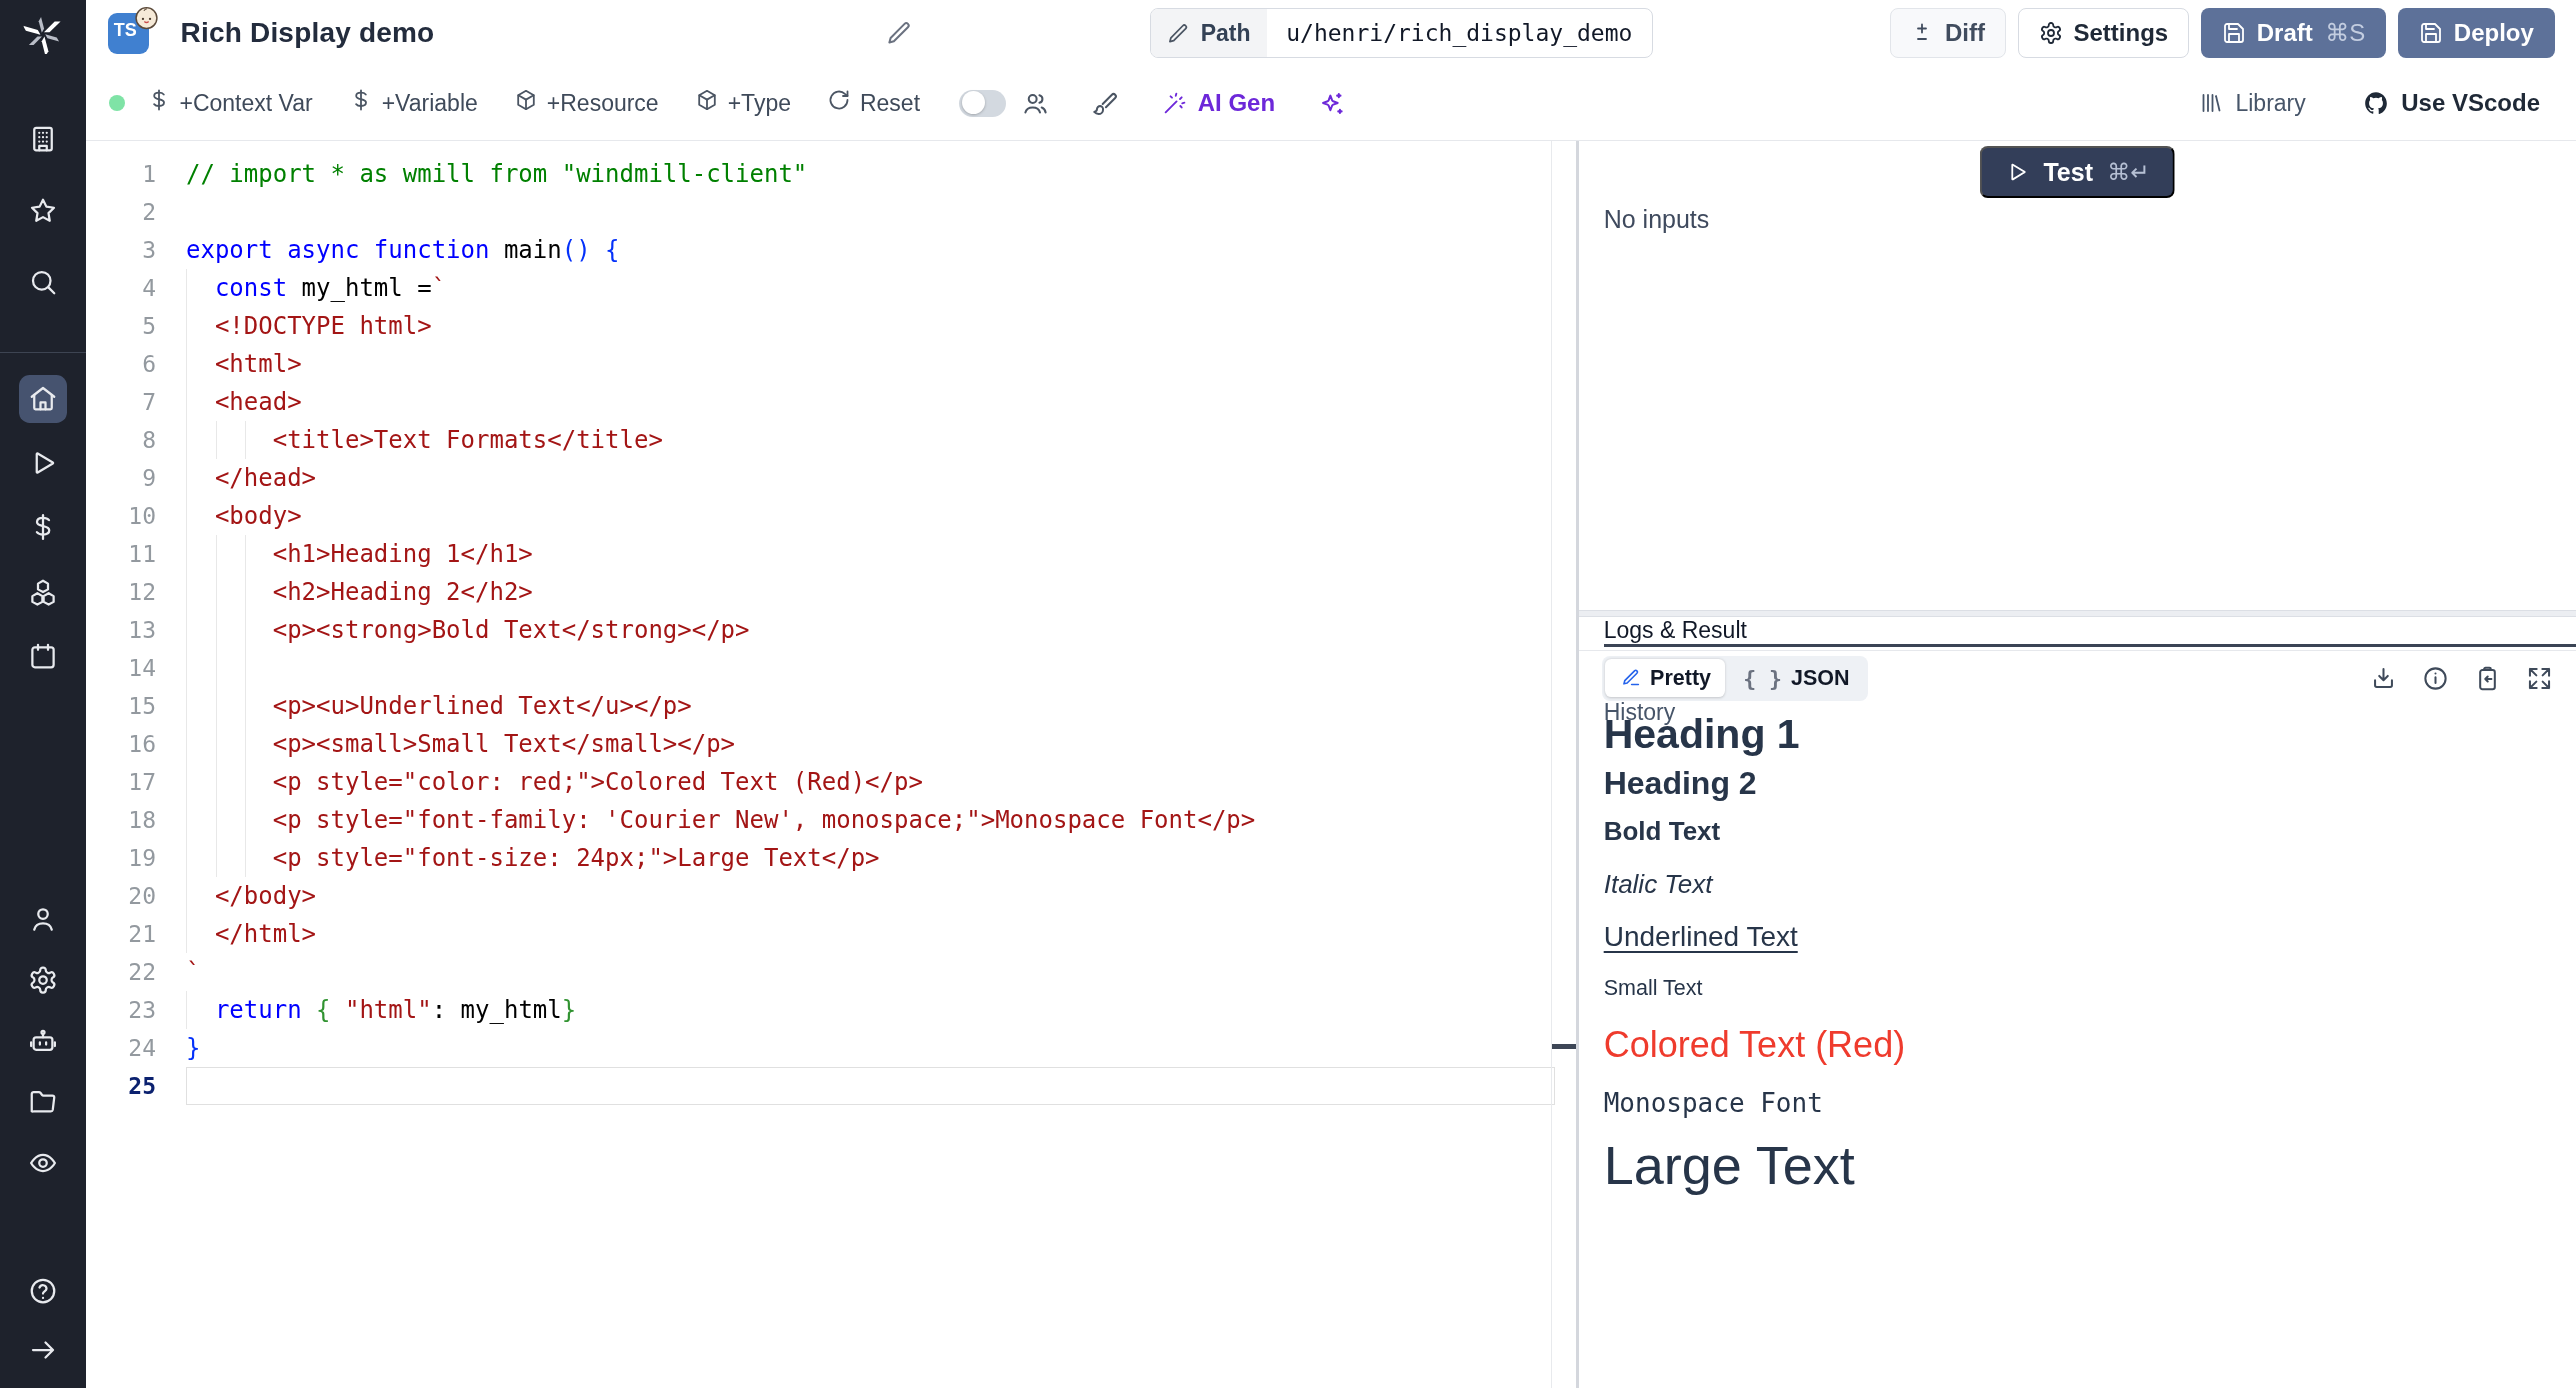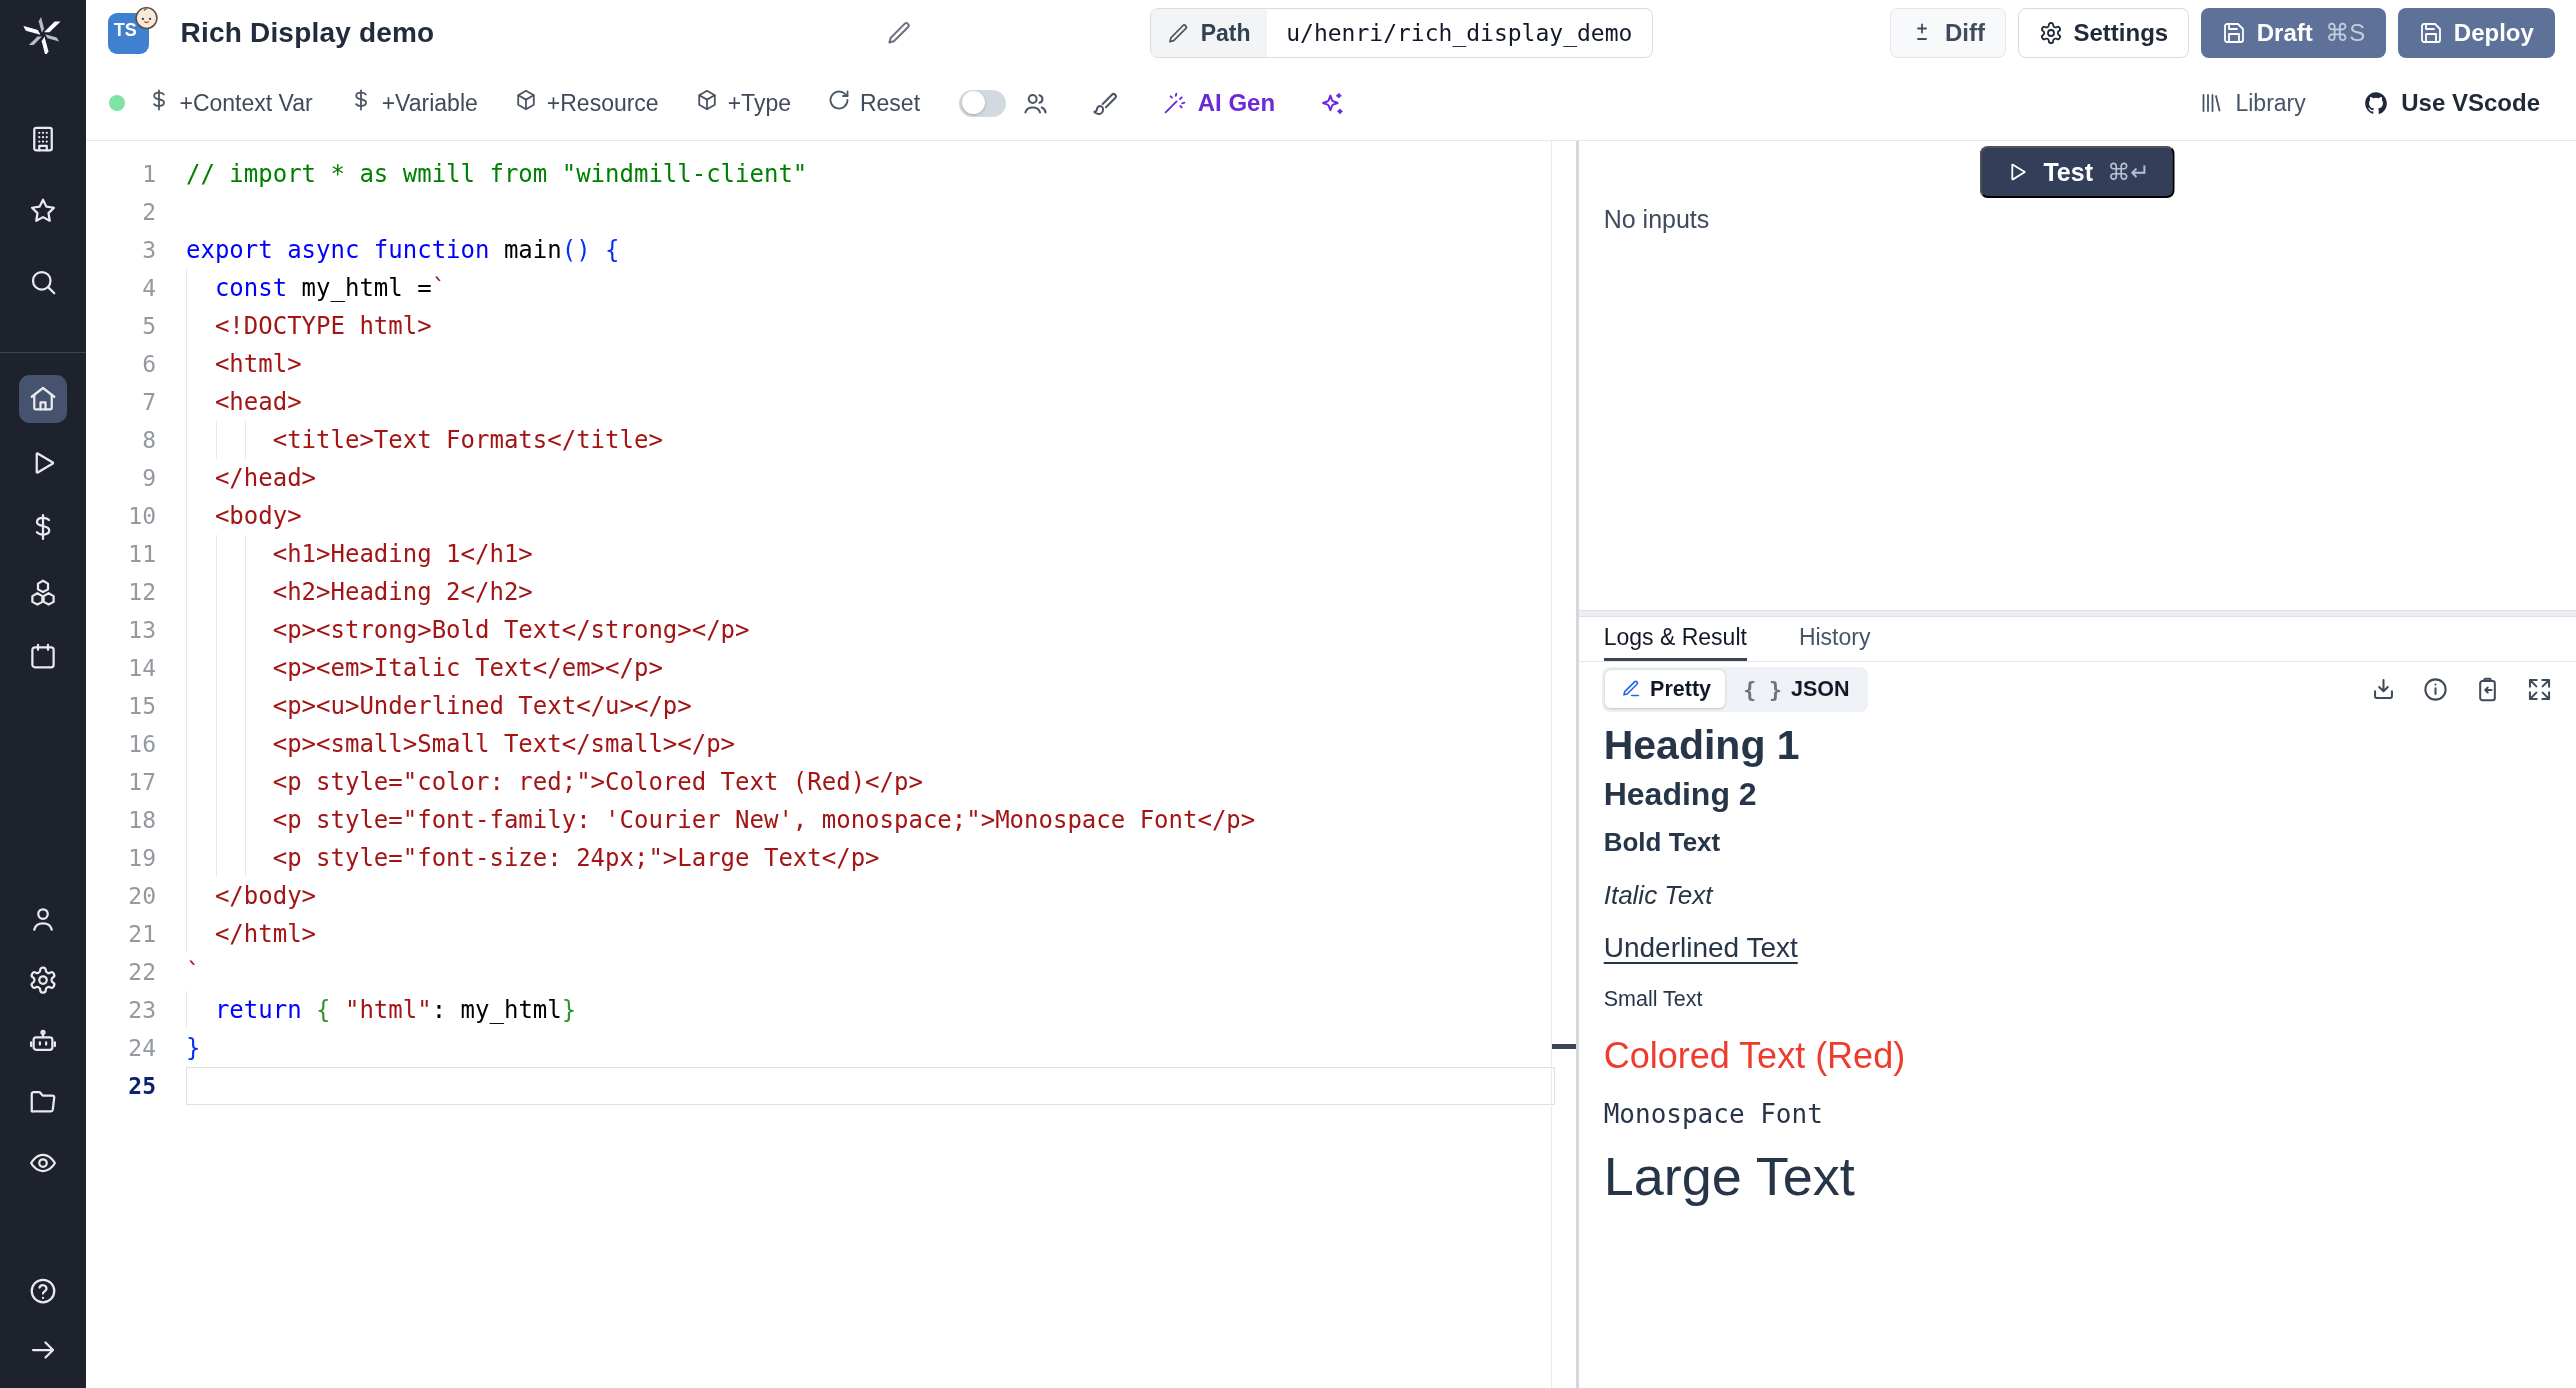--- a/index.html
+++ b/index.html
@@ -101,21 +101,21 @@
   .test-btn { position:absolute; left:50%; transform:translateX(-50%); top:5.4px; height:52px; padding:0 23px;
     background:#333e59; border-radius:8px; display:flex; align-items:center; gap:14.3px; color:#fff;
     font-size:25px; font-weight:700; cursor:pointer; }
   .test-btn svg { width:24px; height:24px; }
   .test-btn .kbd { color:#b6c0d4; font-weight:500; font-size:23px; }
   .no-inputs { position:absolute; left:25px; top:64px; font-size:25px; color:#3f4a5e; }
 
   .h-splitter { height:7.2px; background:#eceef2; border-top:0.9px solid #dcdfe5; border-bottom:0.9px solid #dcdfe5; cursor:row-resize; }
 
   .results-pane { flex:1; display:flex; flex-direction:column; }
-  .tabbar { height:45px; display:flex; align-items:stretch; padding-left:25px; gap:52px; border-bottom:1.8px solid #e6e8ec; }
+  .tabbar { height:34px; display:flex; align-items:stretch; padding-left:25px; gap:52px; border-bottom:1.8px solid #e6e8ec;flex-direction:column; }
   .tab { display:flex; align-items:center; font-size:23px; color:#475569; cursor:pointer; border-bottom:3.6px solid transparent; }
   .tab.active { color:#111827; font-weight:500; border-bottom-color:#3b4455; }
 
   .result-toolbar { height:54px; display:flex; align-items:center; padding:0 23px; }
   .segmented { display:flex; align-items:center; background:#eef1f5; border-radius:8px; padding:3.6px; gap:3.6px; }
   .seg-opt { display:flex; align-items:center; gap:9px; font-size:21.5px; font-weight:600; color:#111827;
     padding:6.3px 14.3px; border-radius:6.3px; cursor:pointer; }
   .seg-opt.active { background:#fff; box-shadow:0 0.9px 2.7px rgba(0,0,0,.18); }
   .seg-opt svg { width:21.5px; height:21.5px; }
   .seg-pen { color:#2563eb; }
@@ -414,21 +414,21 @@
           <div class="line"><span class="ln">4</span><span class="code"><span class="tok-plain">  </span><span class="tok-keyword">const</span><span class="tok-plain"> my_html </span><span class="tok-plain">=</span><span class="tok-html">`</span></span><span class="guide" style="left:100px"></span></div>
           <div class="line"><span class="ln">5</span><span class="code"><span class="tok-html">  &lt;!DOCTYPE html&gt;</span></span><span class="guide" style="left:100px"></span></div>
           <div class="line"><span class="ln">6</span><span class="code"><span class="tok-html">  &lt;html&gt;</span></span><span class="guide" style="left:100px"></span></div>
           <div class="line"><span class="ln">7</span><span class="code"><span class="tok-html">  &lt;head&gt;</span></span><span class="guide" style="left:100px"></span></div>
           <div class="line"><span class="ln">8</span><span class="code"><span class="tok-html">      &lt;title&gt;Text Formats&lt;/title&gt;</span></span><span class="guide" style="left:100px"></span><span class="guide" style="left:130px"></span><span class="guide" style="left:159px"></span></div>
           <div class="line"><span class="ln">9</span><span class="code"><span class="tok-html">  &lt;/head&gt;</span></span><span class="guide" style="left:100px"></span></div>
           <div class="line"><span class="ln">10</span><span class="code"><span class="tok-html">  &lt;body&gt;</span></span><span class="guide" style="left:100px"></span></div>
           <div class="line"><span class="ln">11</span><span class="code"><span class="tok-html">      &lt;h1&gt;Heading 1&lt;/h1&gt;</span></span><span class="guide" style="left:100px"></span><span class="guide" style="left:130px"></span><span class="guide" style="left:159px"></span></div>
           <div class="line"><span class="ln">12</span><span class="code"><span class="tok-html">      &lt;h2&gt;Heading 2&lt;/h2&gt;</span></span><span class="guide" style="left:100px"></span><span class="guide" style="left:130px"></span><span class="guide" style="left:159px"></span></div>
           <div class="line"><span class="ln">13</span><span class="code"><span class="tok-html">      &lt;p&gt;&lt;strong&gt;Bold Text&lt;/strong&gt;&lt;/p&gt;</span></span><span class="guide" style="left:100px"></span><span class="guide" style="left:130px"></span><span class="guide" style="left:159px"></span></div>
-          <div class="line"><span class="ln">14</span><span class="code"><span class="tok-html">      &lt;p&gt;&lt;em&gt;Italic Text&lt;/em&gt;&lt;/p&gt;</span></span><span class="guide" style="left:100px"></span><span class="guide" style="left:130px"></span><span class="guide" style="left:159px"></span></div>
+          <div class="line"><span class="ln">14</span><span class="guide" style="left:100px"></span><span class="guide" style="left:130px"></span><span class="guide" style="left:159px"></span></div>
           <div class="line"><span class="ln">15</span><span class="code"><span class="tok-html">      &lt;p&gt;&lt;u&gt;Underlined Text&lt;/u&gt;&lt;/p&gt;</span></span><span class="guide" style="left:100px"></span><span class="guide" style="left:130px"></span><span class="guide" style="left:159px"></span></div>
           <div class="line"><span class="ln">16</span><span class="code"><span class="tok-html">      &lt;p&gt;&lt;small&gt;Small Text&lt;/small&gt;&lt;/p&gt;</span></span><span class="guide" style="left:100px"></span><span class="guide" style="left:130px"></span><span class="guide" style="left:159px"></span></div>
           <div class="line"><span class="ln">17</span><span class="code"><span class="tok-html">      &lt;p style="color: red;"&gt;Colored Text (Red)&lt;/p&gt;</span></span><span class="guide" style="left:100px"></span><span class="guide" style="left:130px"></span><span class="guide" style="left:159px"></span></div>
           <div class="line"><span class="ln">18</span><span class="code"><span class="tok-html">      &lt;p style="font-family: 'Courier New', monospace;"&gt;Monospace Font&lt;/p&gt;</span></span><span class="guide" style="left:100px"></span><span class="guide" style="left:130px"></span><span class="guide" style="left:159px"></span></div>
           <div class="line"><span class="ln">19</span><span class="code"><span class="tok-html">      &lt;p style="font-size: 24px;"&gt;Large Text&lt;/p&gt;</span></span><span class="guide" style="left:100px"></span><span class="guide" style="left:130px"></span><span class="guide" style="left:159px"></span></div>
           <div class="line"><span class="ln">20</span><span class="code"><span class="tok-html">  &lt;/body&gt;</span></span><span class="guide" style="left:100px"></span></div>
           <div class="line"><span class="ln">21</span><span class="code"><span class="tok-html">  &lt;/html&gt;</span></span><span class="guide" style="left:100px"></span></div>
           <div class="line"><span class="ln">22</span><span class="code"><span class="tok-html">`</span></span></div>
           <div class="line"><span class="ln">23</span><span class="code"><span class="tok-plain">  </span><span class="tok-keyword">return</span><span class="tok-plain"> </span><span class="tok-bracket2">{</span><span class="tok-plain"> </span><span class="tok-html">"html"</span><span class="tok-plain">: </span><span class="tok-plain">my_html</span><span class="tok-bracket2">}</span></span><span class="guide" style="left:100px"></span></div>
           <div class="line"><span class="ln">24</span><span class="code"><span class="tok-bracket1">}</span></span></div>

